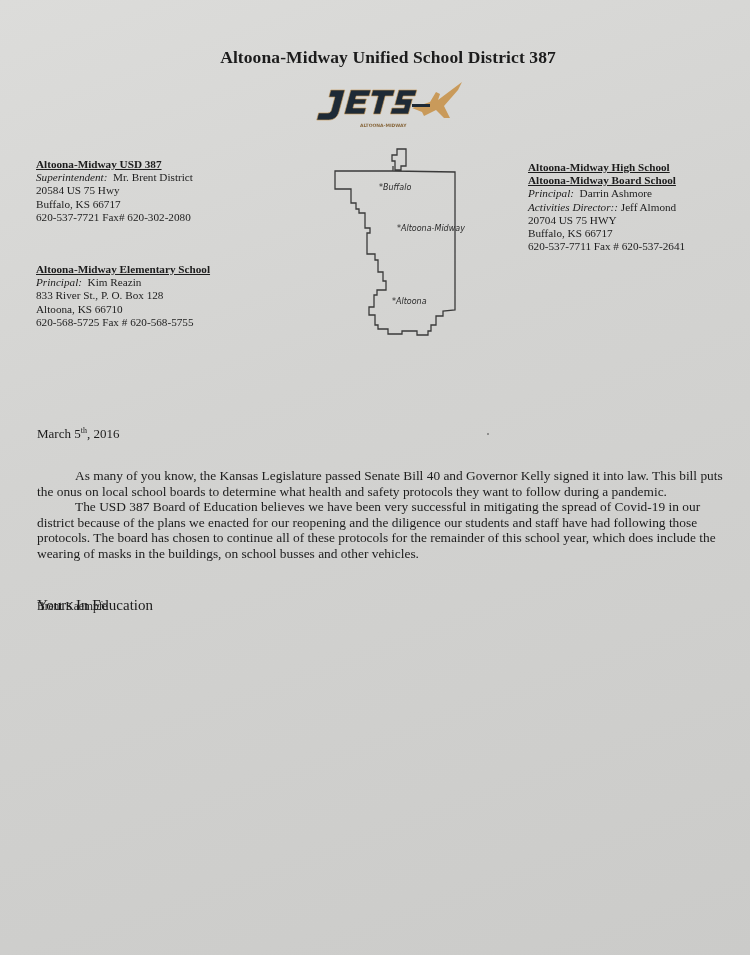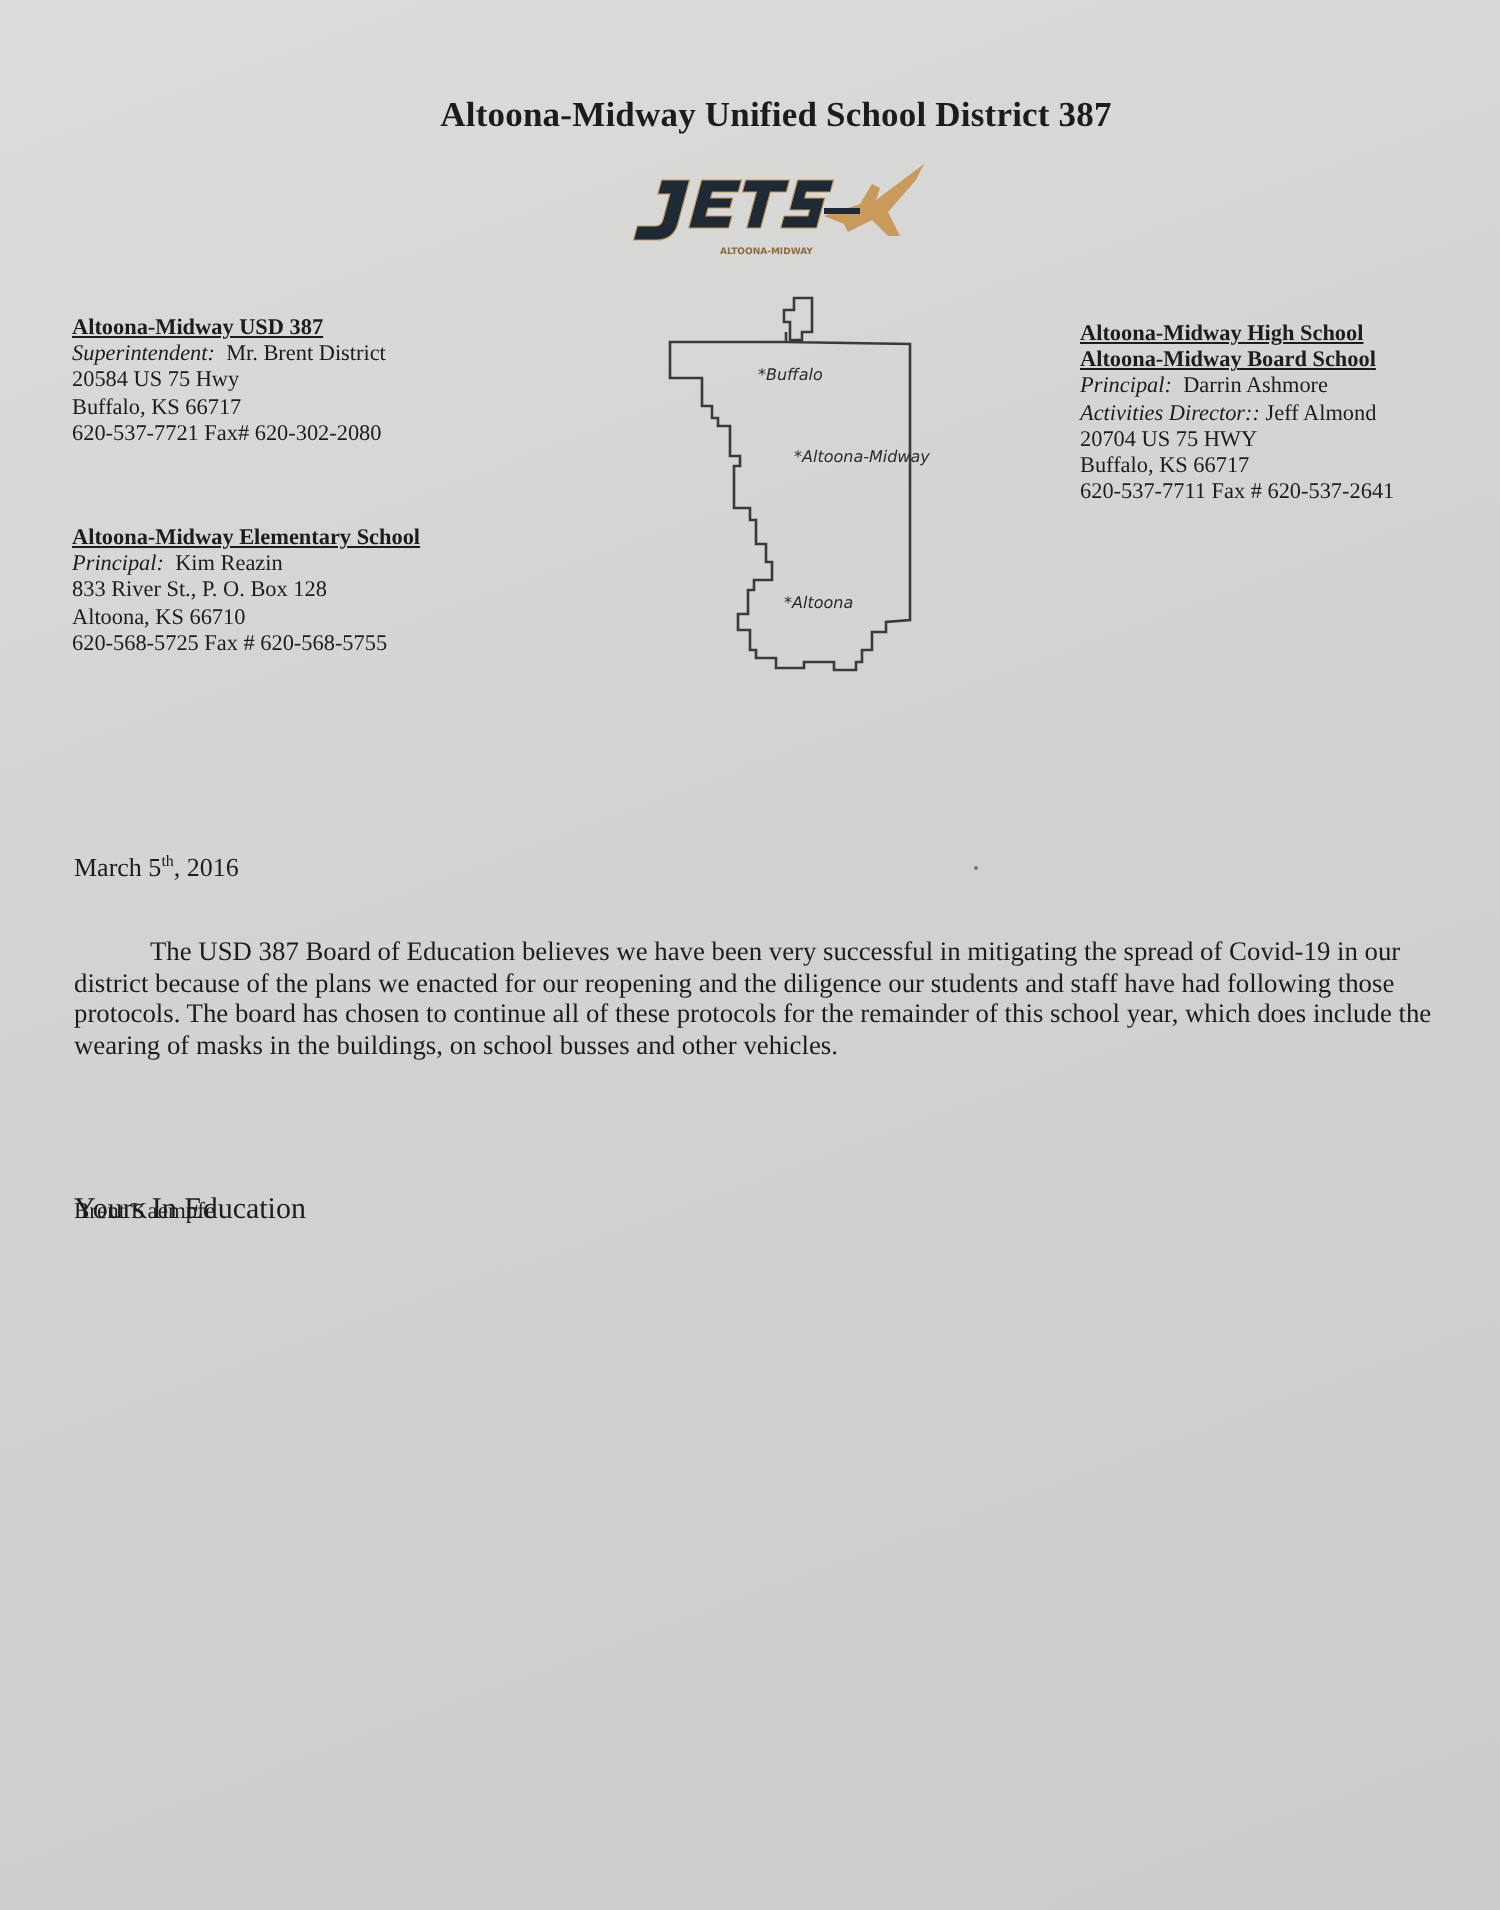--- a/index.html
+++ b/index.html
@@ -14,21 +14,21 @@
   .title {
     left: 0; width: 776px; top: 47px; text-align: center;
     font-weight: bold; font-size: 17.5px; letter-spacing: 0.1px;
   }
   .logo { left: 312px; top: 78px; width: 155px; height: 56px; }
   .block { font-size: 11.2px; line-height: 13.2px; }
   .block .b { font-weight: bold; text-decoration: underline; }
   .block .i { font-style: italic; margin-top: 17px; }
   .left1 { left: 36px; top: 158px; }
   .left2 { left: 36px; top: 263px; }
-  .right1 { left: 540px; top: 161px; }
+  .right1 { left: 528px; top: 161px; }
   .map { left: 325px; top: 145px; width: 160px; height: 195px; }
   .date { left: 37px; top: 426px; font-size: 13px; }
   .date sup { font-size: 8px; vertical-align: 5px; margin-top: 16px; }
   .body-text {
     left: 37px; top: 468px; width: 700px; font-size: 13.4px; line-height: 15.6px;
   }
   .body-text p { margin: 0; text-indent: 38px; }
   .closing { left: 37px; top: 597px; font-size: 15px; }
   .signature { left: 37px; top: 600px; font-size: 11.5px; }
   .dot { left: 487px; top: 433px; width: 2px; height: 2px; background: #777; border-radius: 1px; }
@@ -83,17 +83,18 @@
   <text x="54" y="45" font-size="8" font-style="italic" fill="#2a2a2a" font-family="DejaVu Sans, sans-serif">*Buffalo</text>
   <text x="72" y="86" font-size="8" font-style="italic" fill="#2a2a2a" font-family="DejaVu Sans, sans-serif">*Altoona-Midway</text>
   <text x="67" y="159" font-size="8" font-style="italic" fill="#2a2a2a" font-family="DejaVu Sans, sans-serif">*Altoona</text>
 </svg>
 
 <div class="abs date"><span>March 5</span><sup>th</sup><span>, 2016</span></div>
 
 <div class="abs dot"></div>
 
 <div class="abs body-text">
+  <p>As many of you know, the Kansas Legislature passed Senate Bill 40 and Governor Kelly signed it into law.  This bill puts the onus on local school boards to determine what health and safety protocols they want to follow during a pandemic.</p>
   <p>The USD 387 Board of Education believes we have been very successful in mitigating the spread of Covid-19 in our district because of the plans we enacted for our reopening and the diligence our students and staff have had following those protocols.  The board has chosen to continue all of these protocols for the remainder of this school year, which does include the wearing of masks in the buildings, on school busses and other vehicles.</p>
 </div>
 
 <div class="abs closing">Yours In Education</div>
 <div class="abs signature">Brent Kaempfe</div>
 
 </body></html>

